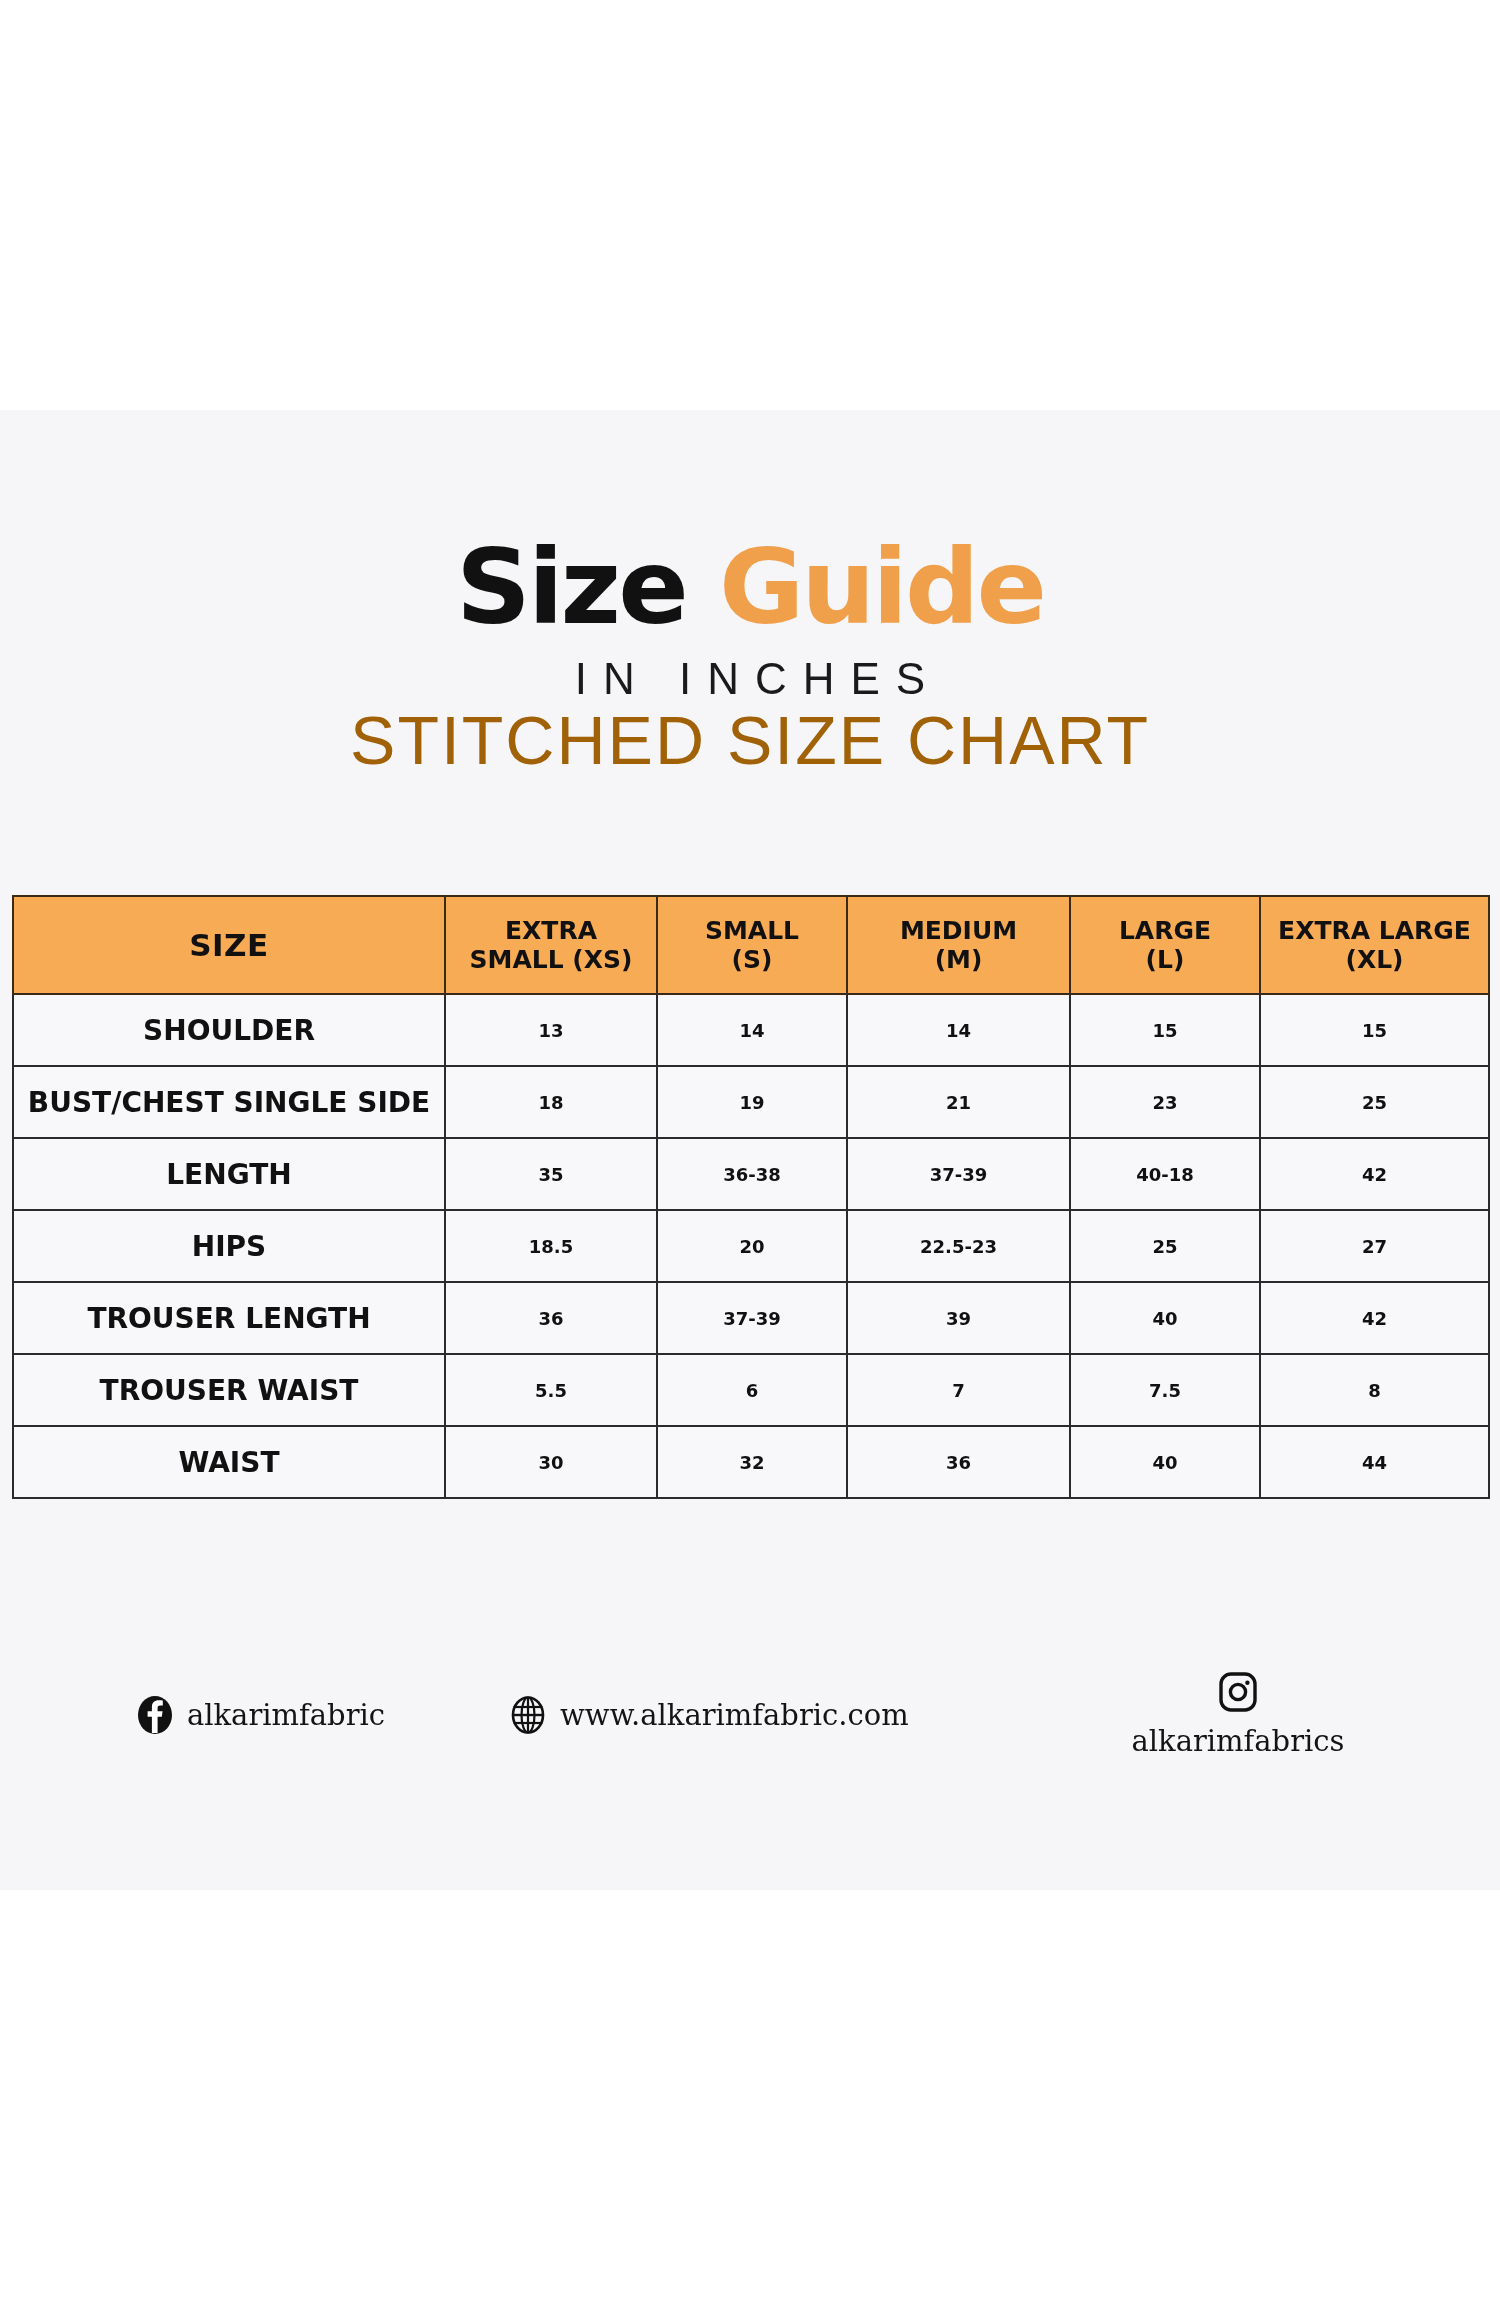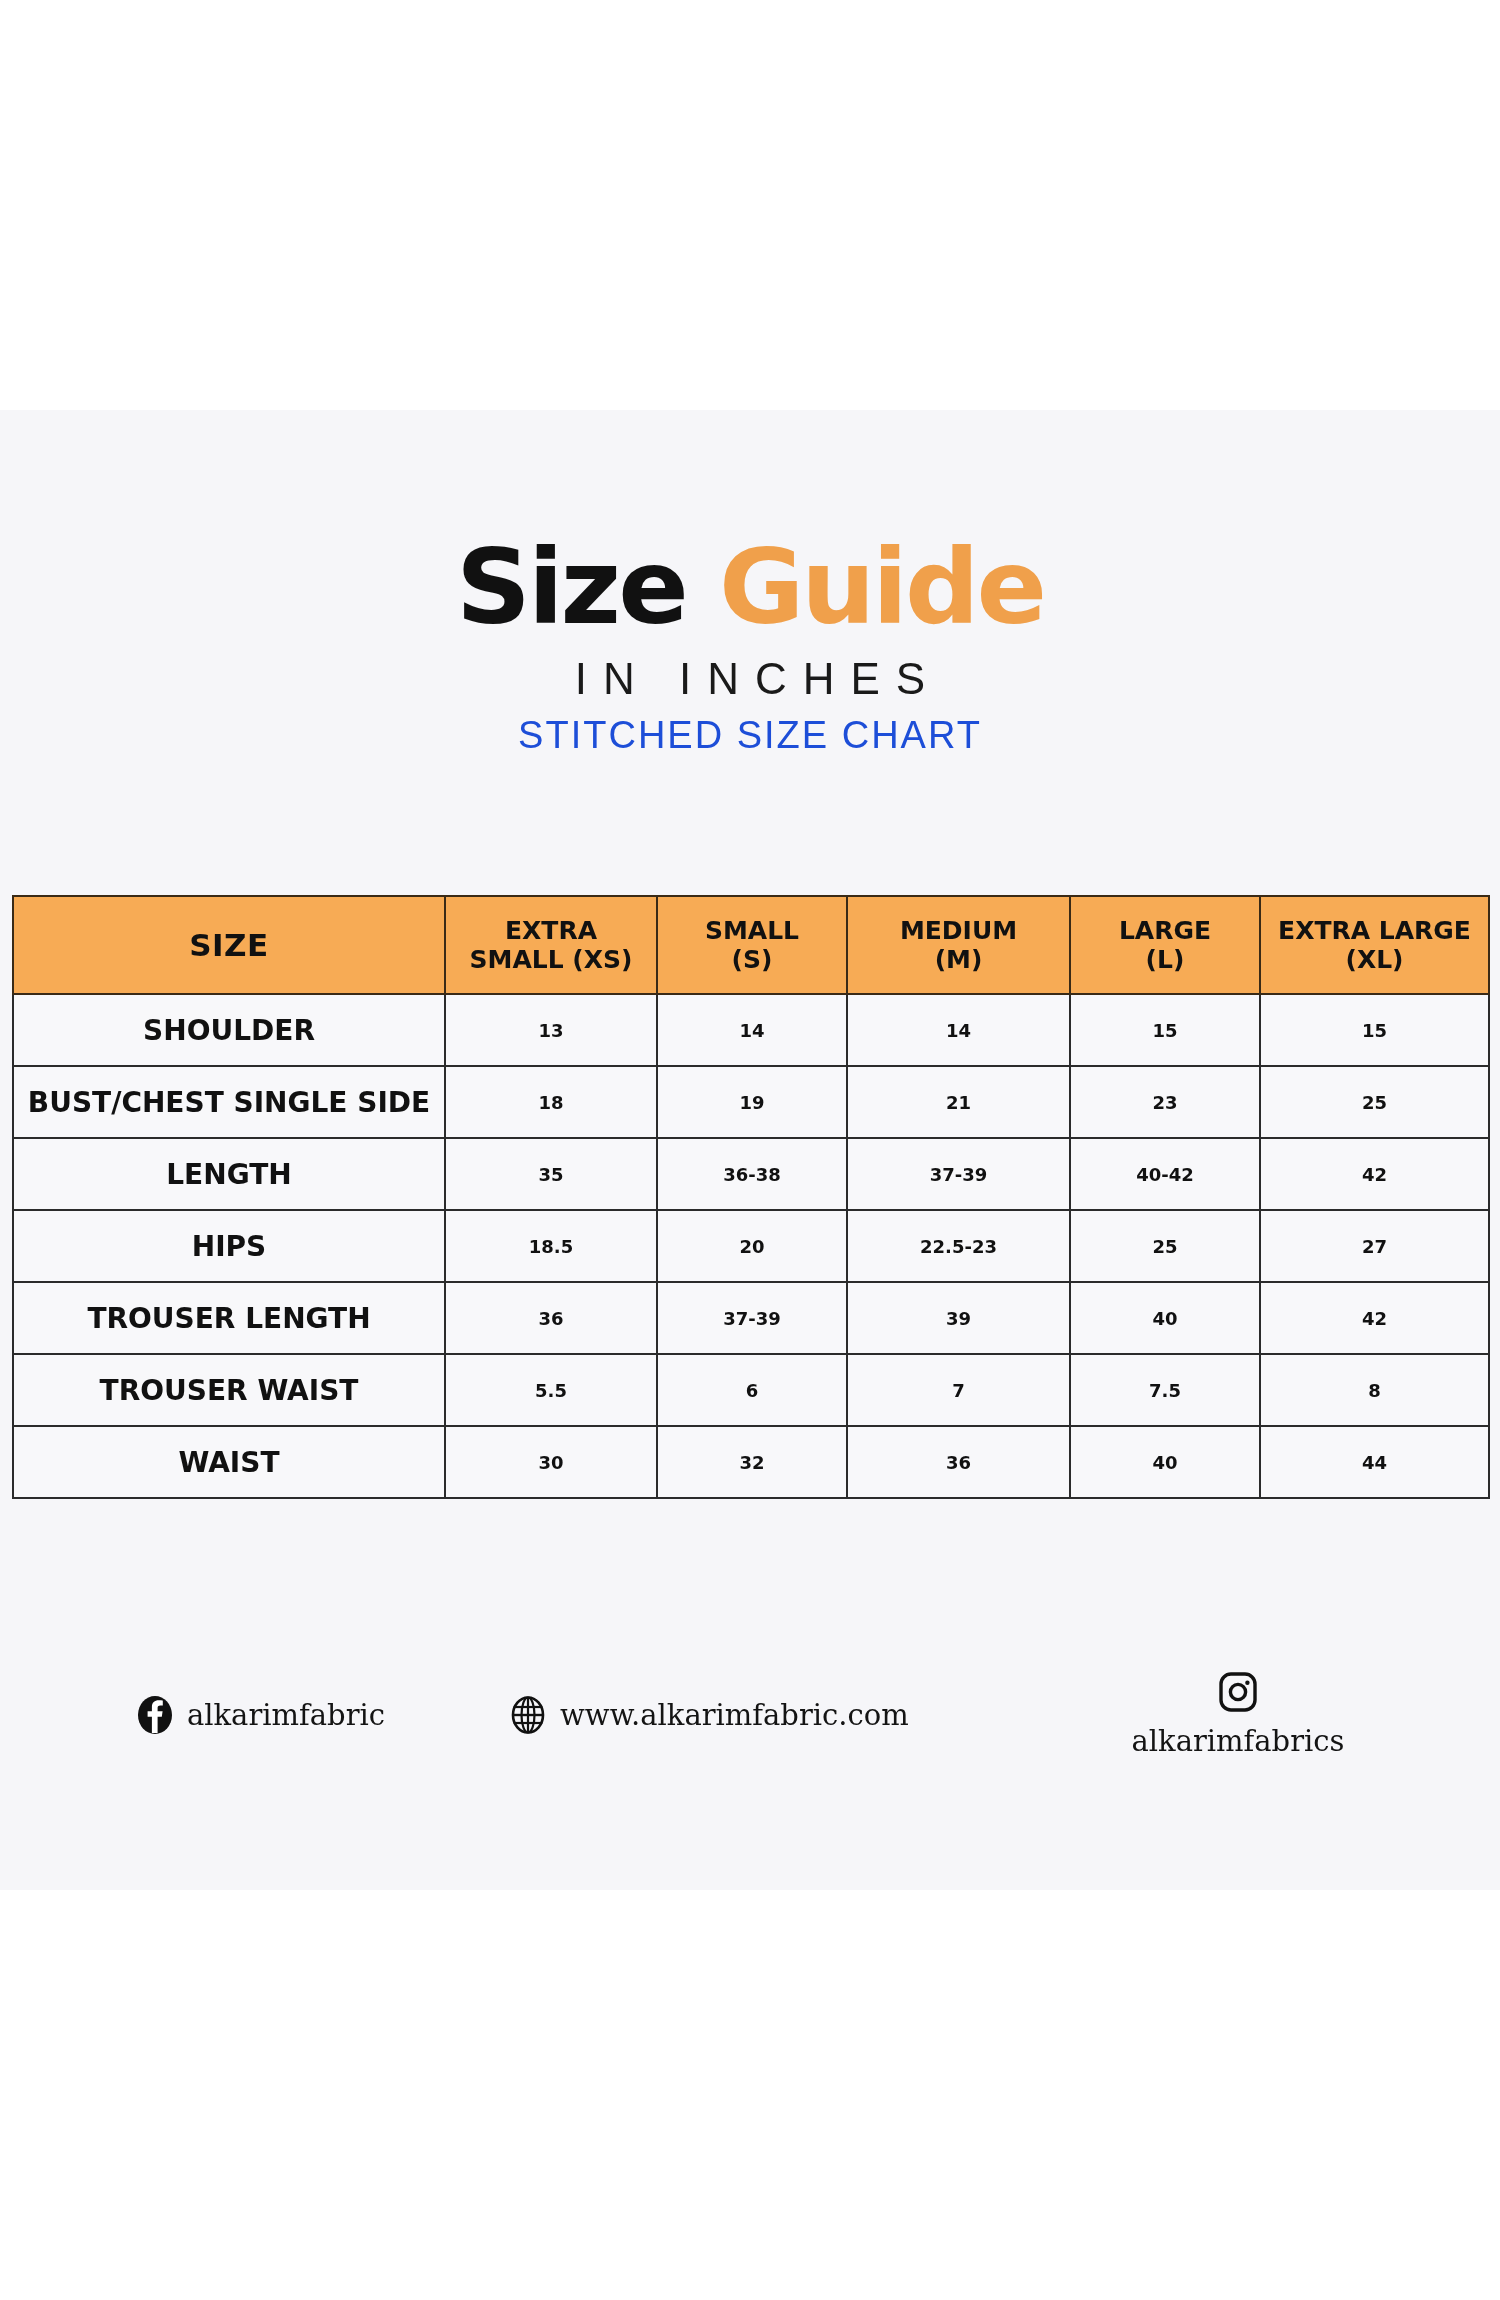--- a/index.html
+++ b/index.html
@@ -56,26 +56,25 @@
     margin-top: 16px;
     font-family: "Liberation Sans", sans-serif;
     font-size: 44px;
     font-weight: 400;
     letter-spacing: 16px;
     text-indent: 16px;
     color: #1a1a1a;
     line-height: 1.1;
   }
   .subtitle-2 {
-    margin-top: 12px;
     font-family: "Liberation Sans", sans-serif;
-    font-size: 38px;
+    font-size: 68px;
     font-weight: 400;
     letter-spacing: 2px;
-    color: #1d4ed8;
+    color: #a16207;
     line-height: 1.1;
   }
 
   
   .table-wrap {
     position: absolute;
     left: 12px;
     top: 485px;
     width: 1476px;
   }
@@ -234,21 +233,21 @@
             <td>19</td>
             <td>21</td>
             <td>23</td>
             <td>25</td>
           </tr>
           <tr>
             <td class="rowlabel">LENGTH</td>
             <td>35</td>
             <td>36-38</td>
             <td>37-39</td>
-            <td>40-42</td>
+            <td>40-18</td>
             <td>42</td>
           </tr>
           <tr>
             <td class="rowlabel">HIPS</td>
             <td>18.5</td>
             <td>20</td>
             <td>22.5-23</td>
             <td>25</td>
             <td>27</td>
           </tr>

